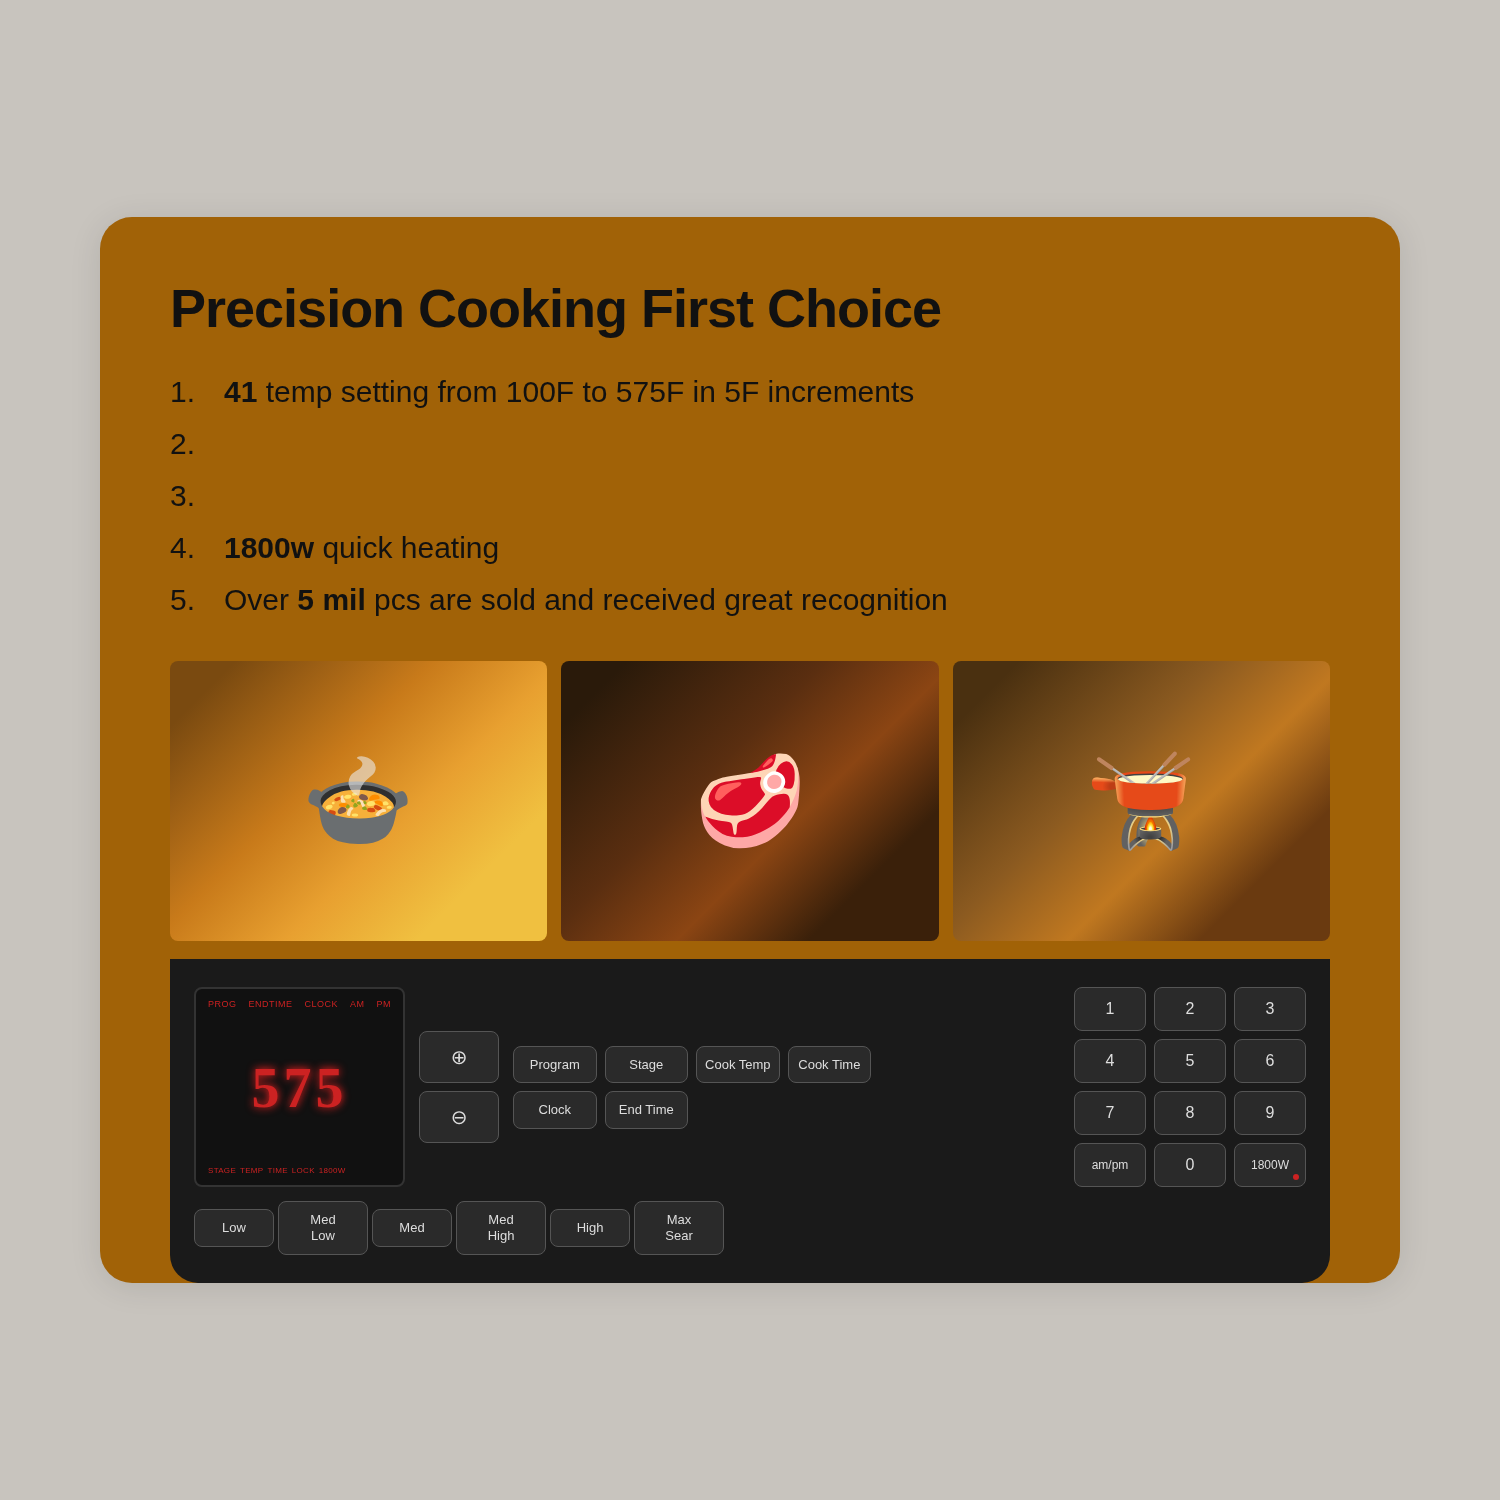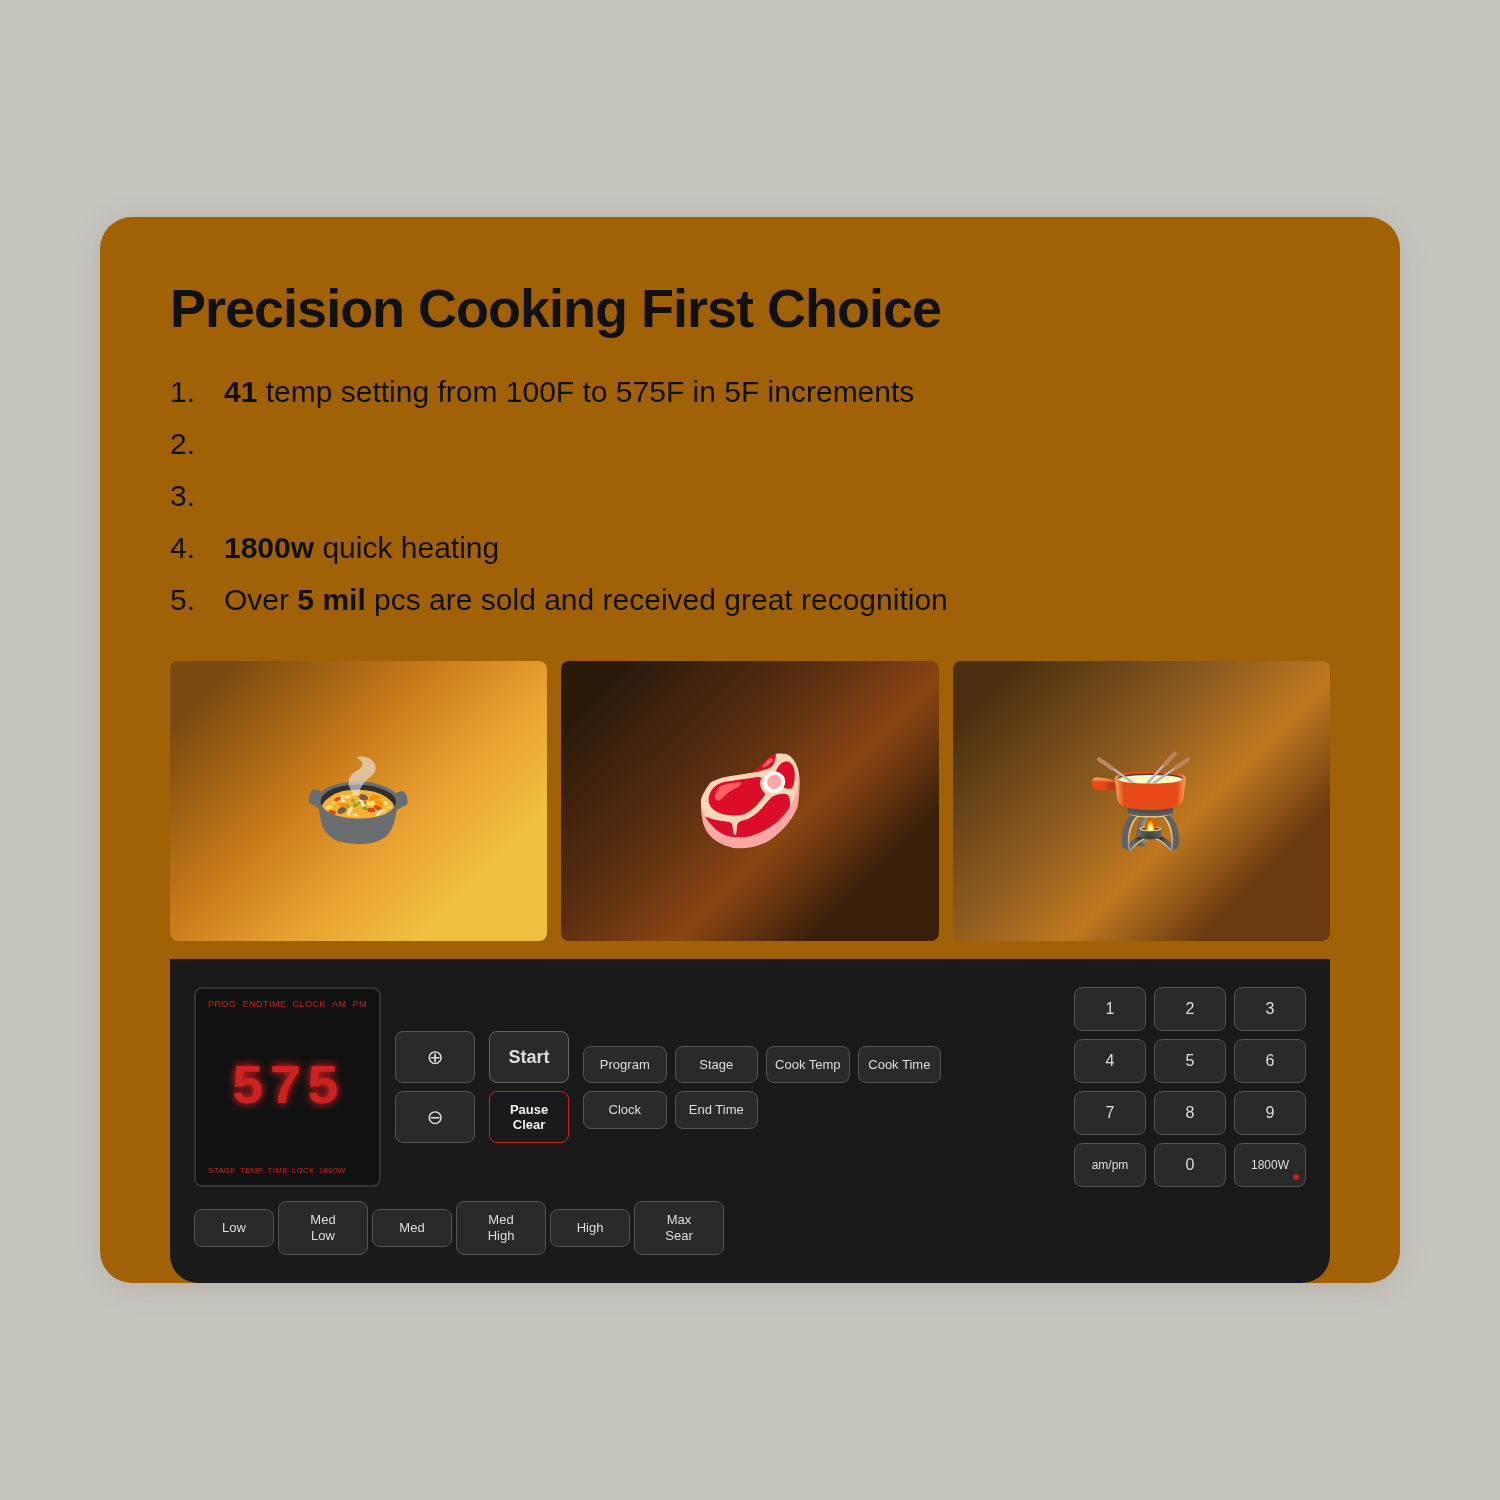--- a/index.html
+++ b/index.html
@@ -115,31 +115,31 @@
       border: 2px solid #333;
       border-radius: 8px;
       padding: 10px 12px;
       min-width: 180px;
       display: flex;
       flex-direction: column;
       justify-content: space-between;
     }
     .display-top-indicators {
       display: flex;
-      gap: 6px;
+      gap: 12px;
       font-size: 9px;
       color: #cc2222;
       letter-spacing: 0.5px;
       margin-bottom: 4px;
     }
     .display-top-indicators span {
       font-size: 9px;
     }
     .display-number {
-      font-family: Liberation Mono, monospace;
+      font-family: Liberation Serif, serif;
       font-size: 56px;
       font-weight: bold;
       color: #cc2222;
       text-align: center;
       letter-spacing: 4px;
       line-height: 1;
       text-shadow: 0 0 8px #ff2222;
     }
     .display-bottom-indicators {
       display: flex;
@@ -360,24 +360,20 @@
 
         <div class="updown-section">
           <div class="arrow-btn">
             <span>⊕</span>
           </div>
           <div class="arrow-btn">
             <span>⊖</span>
           </div>
         </div>
 
-        <div class="start-pause-col">
-          <button class="ctrl-btn start-btn">Start</button>
-          <button class="ctrl-btn pause-btn">Pause<br>Clear</button>
-        </div>
 
         <div class="program-section">
           <button class="prog-btn">Program</button>
           <button class="prog-btn">Stage</button>
           <button class="prog-btn">Cook Temp</button>
           <button class="prog-btn">Cook Time</button>
           <button class="prog-btn">Clock</button>
           <button class="prog-btn">End Time</button>
         </div>
 

